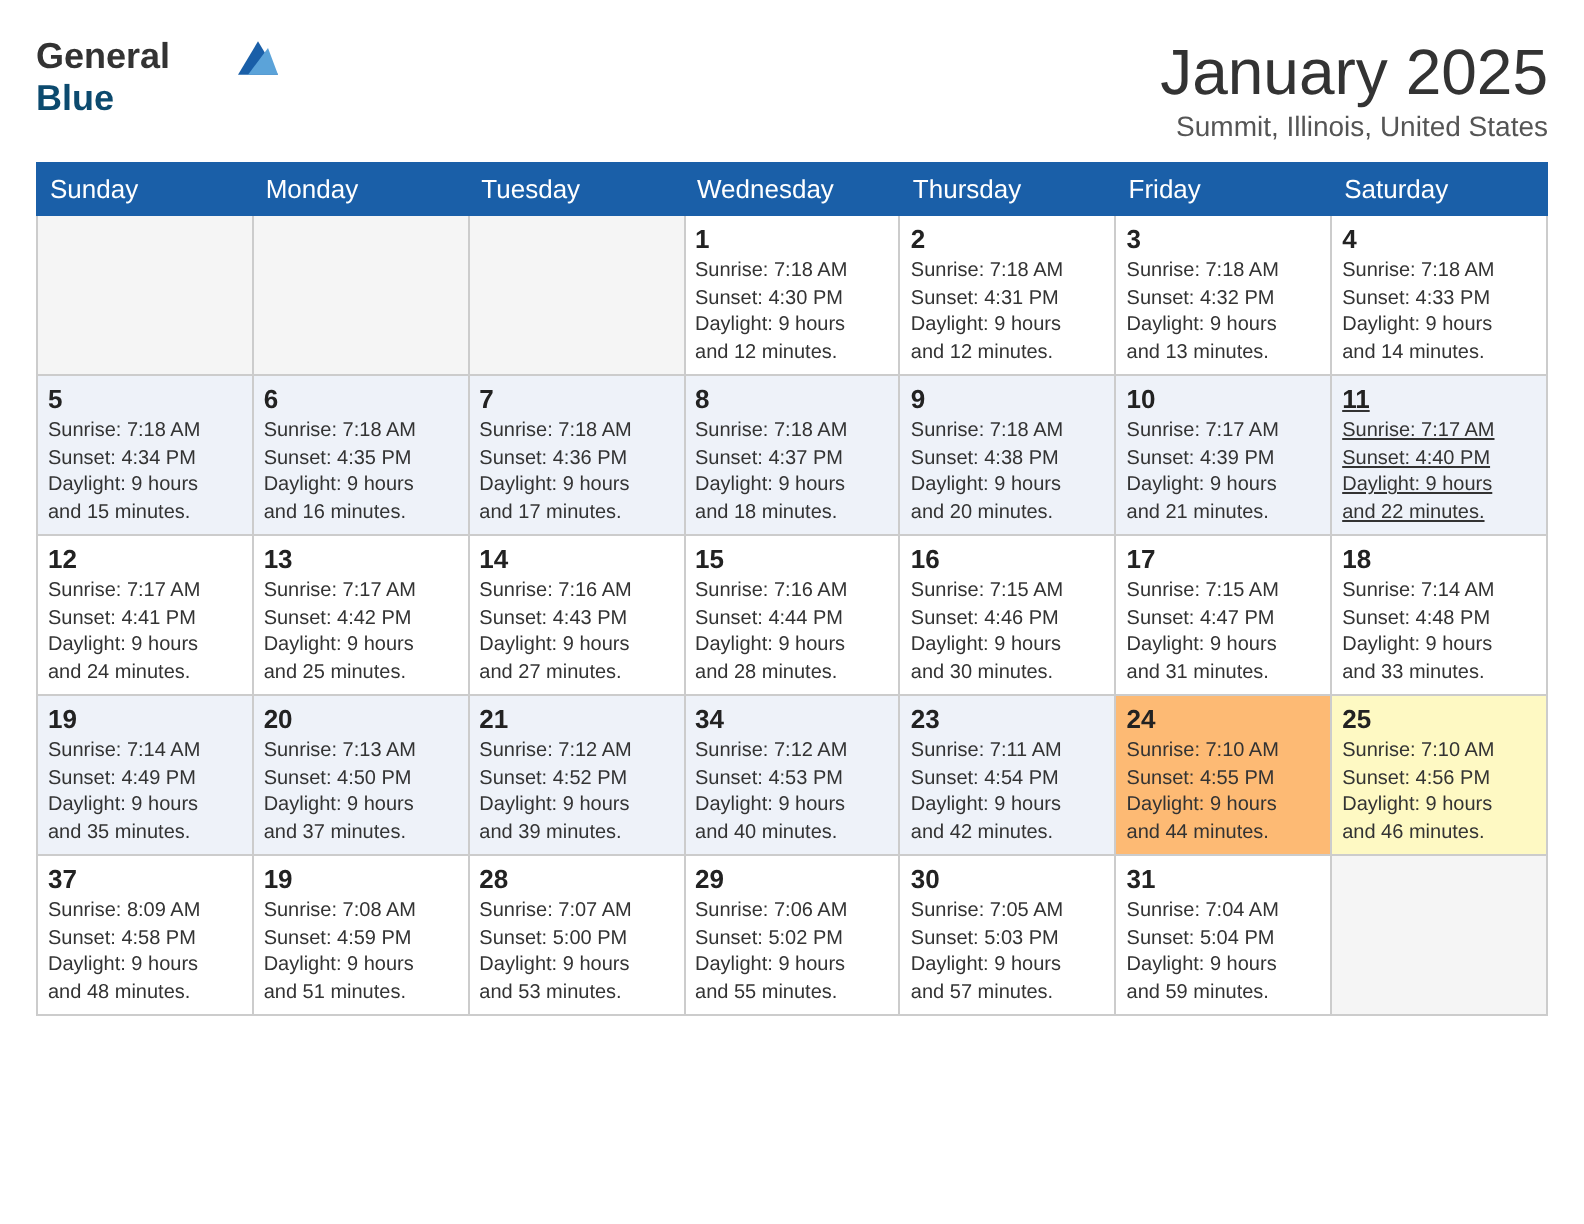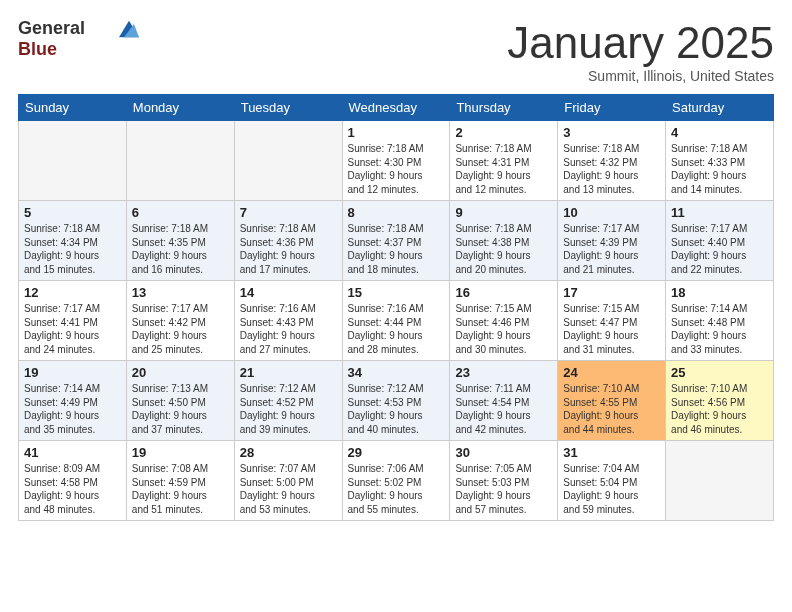--- a/index.html
+++ b/index.html
@@ -30,32 +30,32 @@
       display: flex;
       align-items: center;
       font-size: 18px;
       font-weight: bold;
       gap: 32px;
     }
     .logo-general {
       color: #333;
     }
     .logo-blue {
-      color: #7f1d1d;
+      color: #0c4a6e;
     }
     .logo-icon {
       width: 20px;
       height: 20px;
       margin-left: 2px;
     }
     .title-block {
       text-align: right;
     }
     .calendar-title {
-      font-size: 44px;
+      font-size: 32px;
       color: #333;
       font-weight: normal;
     }
     .calendar-subtitle {
       font-size: 14px;
       color: #555;
     }
     .calendar {
       width: 100%;
       border-collapse: collapse;
@@ -203,21 +203,21 @@
 Daylight: 9 hours
 and 20 minutes.</div>
           </td>
           <td style="background: rgb(238, 242, 249);">
             <div class="day-number">10</div>
             <div class="day-info" style="white-space: pre-line;">Sunrise: 7:17 AM
 Sunset: 4:39 PM
 Daylight: 9 hours
 and 21 minutes.</div>
           </td>
-          <td style="background: rgb(238, 242, 249);">
+          <td style="background: rgb(238, 242, 249); text-decoration: underline;">
             <div class="day-number">11</div>
             <div class="day-info" style="white-space: pre-line;">Sunrise: 7:17 AM
 Sunset: 4:40 PM
 Daylight: 9 hours
 and 22 minutes.</div>
           </td>
         </tr>
         <tr>
           <td>
             <div class="day-number">12</div>
@@ -315,21 +315,21 @@
           <td style="background: #fef9c3;">
             <div class="day-number">25</div>
             <div class="day-info" style="white-space: pre-line;">Sunrise: 7:10 AM
 Sunset: 4:56 PM
 Daylight: 9 hours
 and 46 minutes.</div>
           </td>
         </tr>
         <tr>
           <td>
-            <div class="day-number">41</div>
+            <div class="day-number">37</div>
             <div class="day-info" style="white-space: pre-line;">Sunrise: 8:09 AM
 Sunset: 4:58 PM
 Daylight: 9 hours
 and 48 minutes.</div>
           </td>
           <td>
             <div class="day-number">19</div>
             <div class="day-info" style="white-space: pre-line;">Sunrise: 7:08 AM
 Sunset: 4:59 PM
 Daylight: 9 hours

